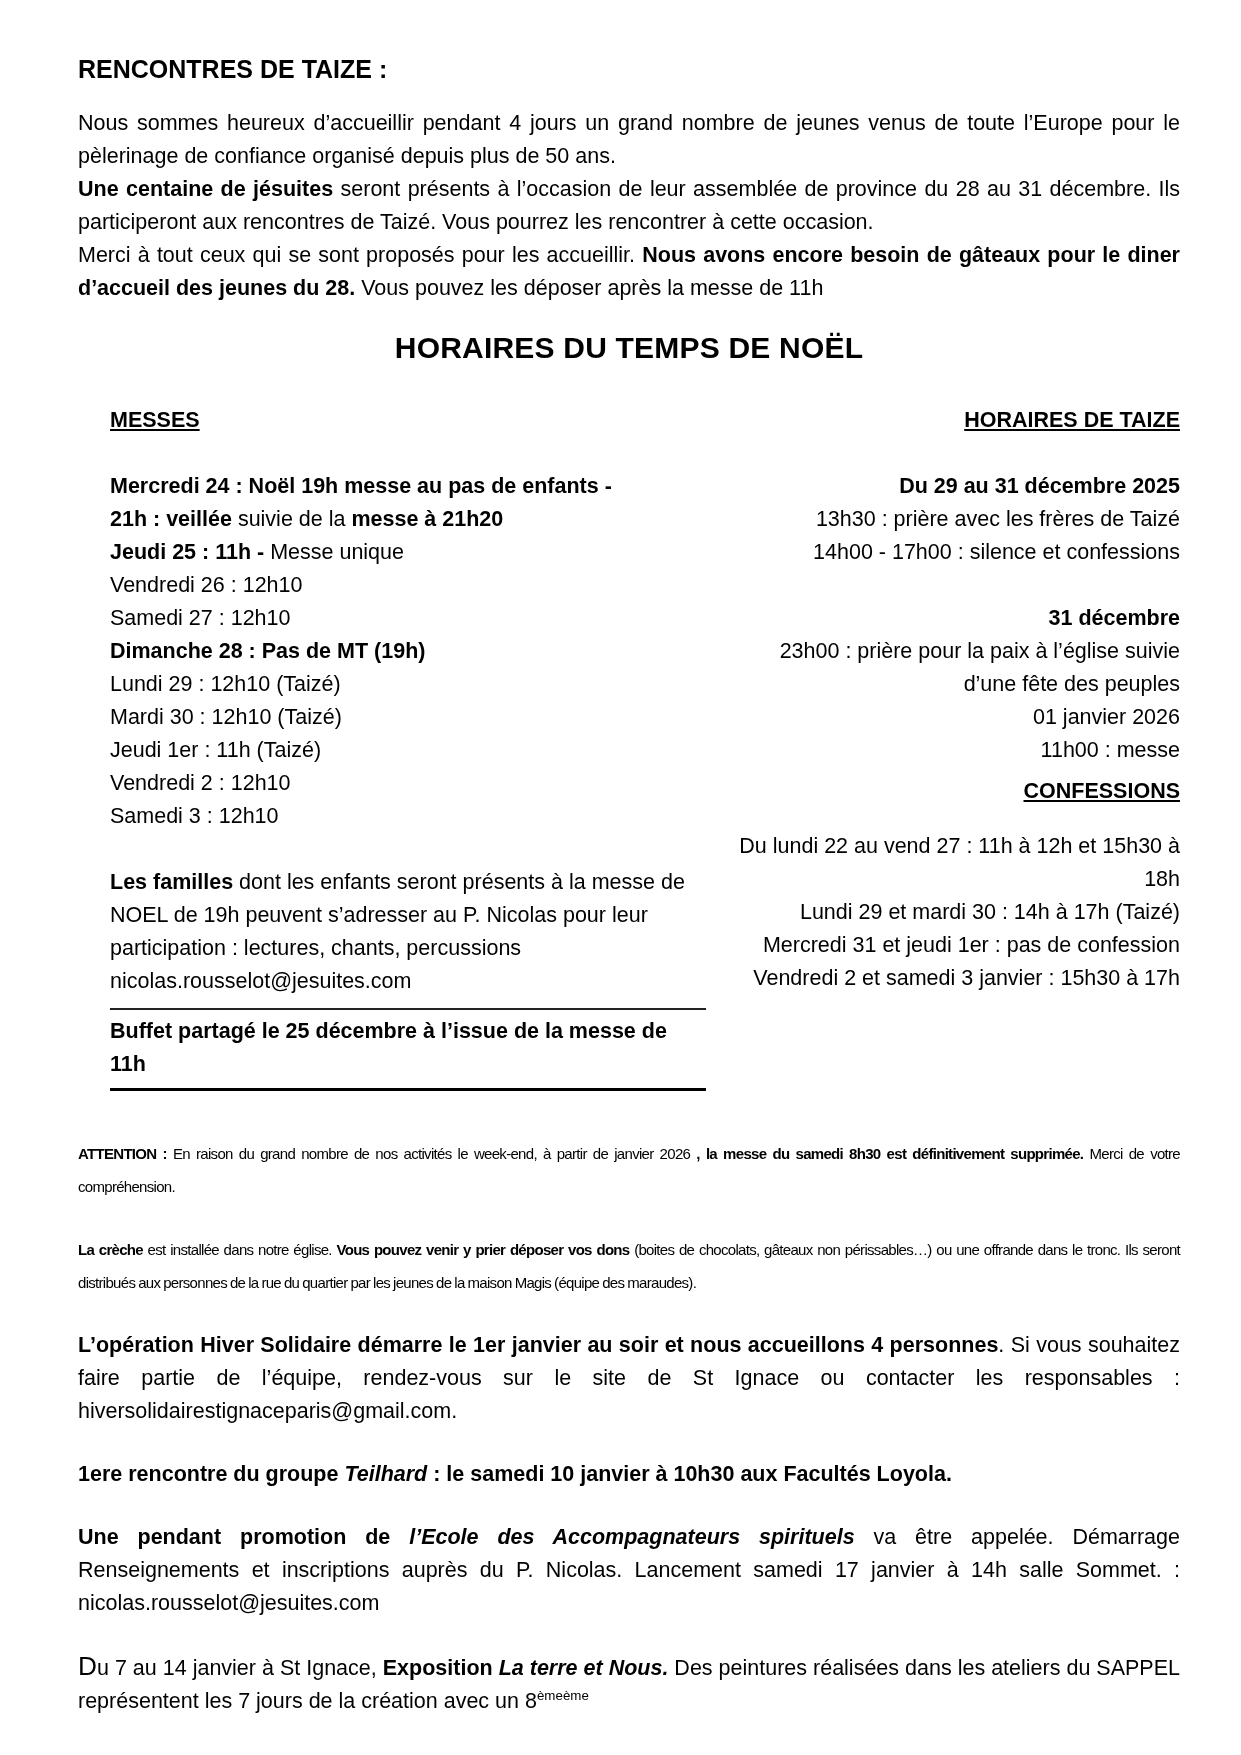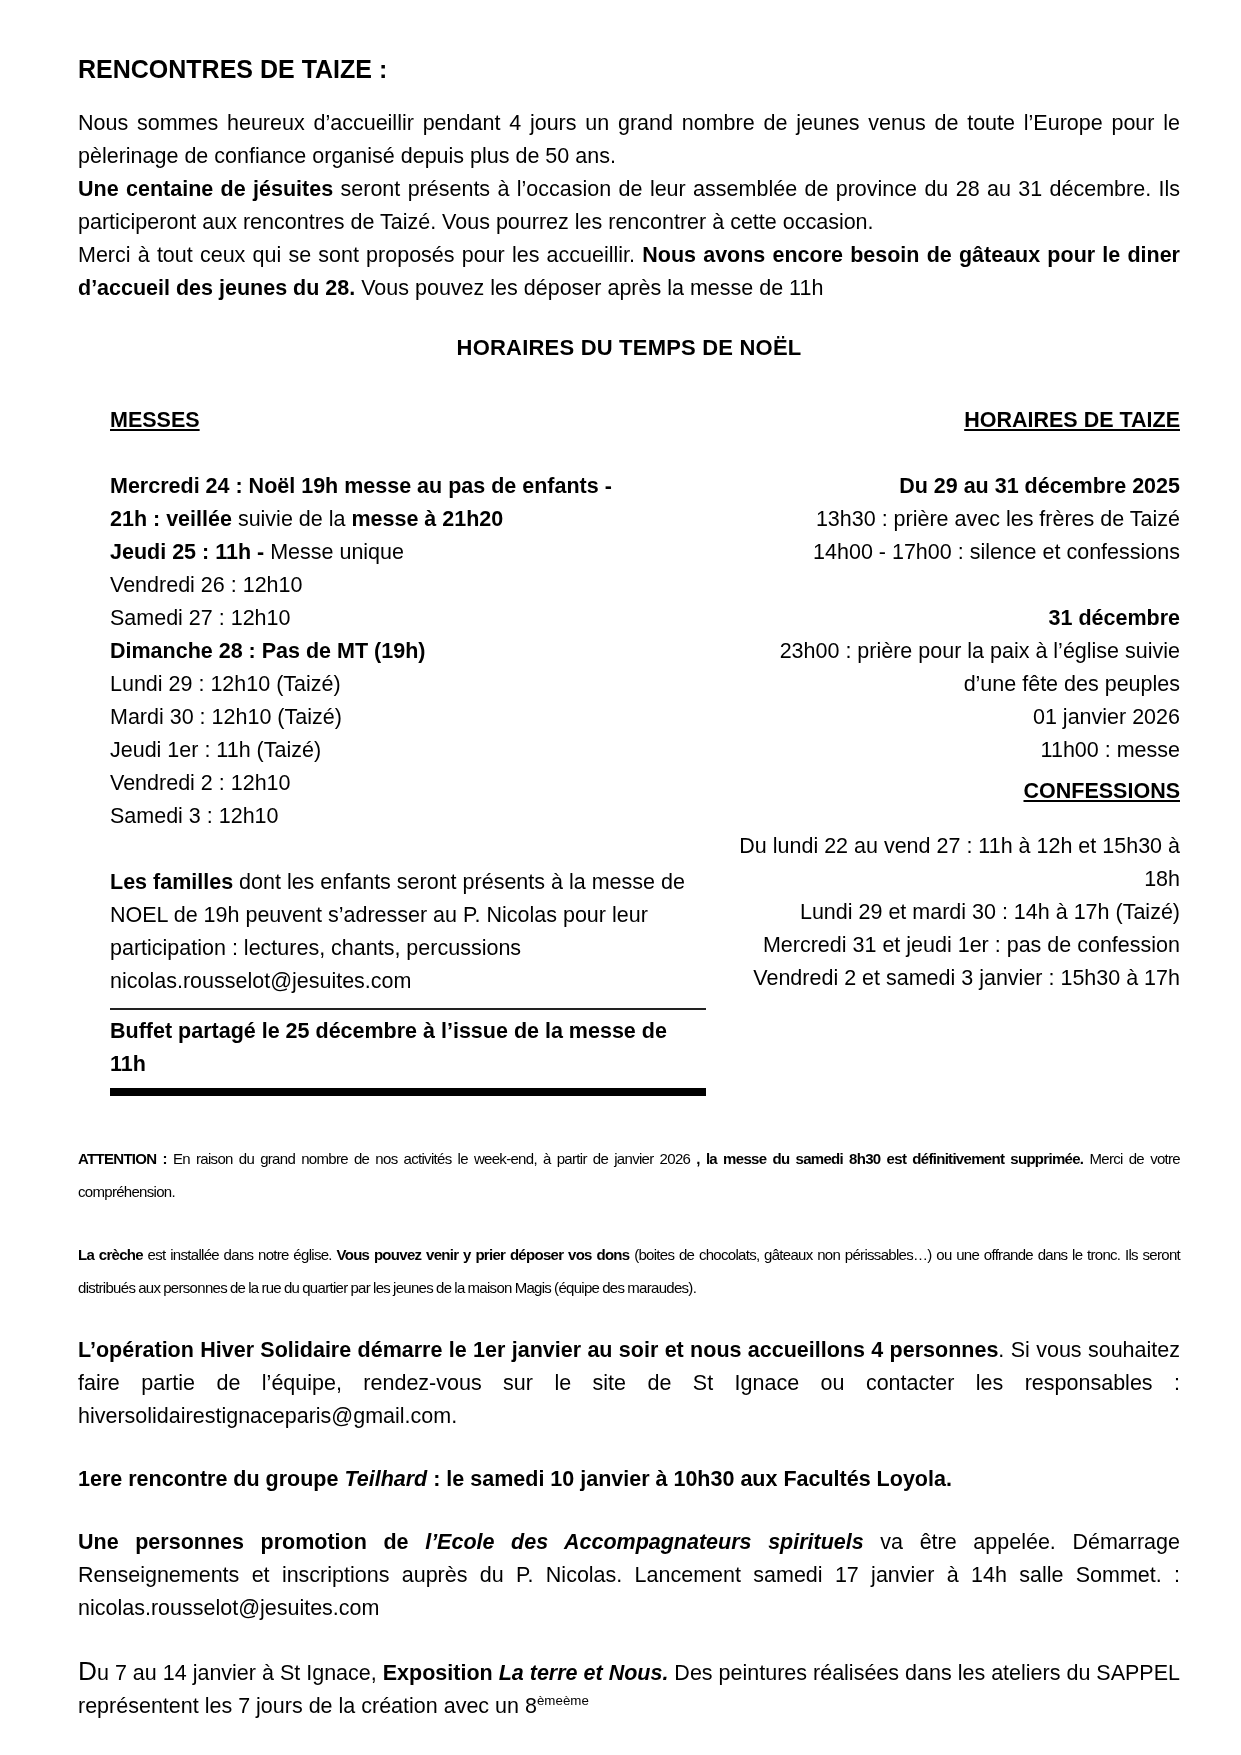--- a/index.html
+++ b/index.html
@@ -17,35 +17,35 @@
   }
   .b{font-weight:bold}
   .i{font-style:italic}
   .sup{vertical-align:super;font-size:0.62em;line-height:0}
   .lg{font-size:1.22em}
   h1.doc-title{
     font-size:25px;line-height:28px;margin:0 0 24px 0;font-weight:bold;
   }
   .intro p{margin:0;text-align:justify;}
   h2.section-title{
-    font-size:22px;line-height:32px;font-weight:bold;text-align:center;
+    font-size:30px;line-height:32px;font-weight:bold;text-align:center;
     margin:27px 0 40px 0;letter-spacing:0.2px;
   }
   .columns{display:flex;align-items:flex-start;margin-left:32px;}
   .col-left{width:596px;flex:0 0 596px;margin-right:16px;}
   .col-right{flex:1;text-align:right;}
   h3.colhead{
     font-size:21.5px;line-height:33px;font-weight:bold;margin:0 0 33px 0;
     text-decoration:underline;
   }
   .sched p,.col-right p{margin:0;}
   .families{margin:33px 0 10px 0 !important;}
   .buffet-box{
     border-top:2px solid #222;
-    border-bottom:8px solid #000000;
+    border-bottom:3px solid #000000;
     padding:5px 0 7px 0;
   }
   .buffet-box p{margin:0;}
   .gap-above{margin-top:33px !important;}
   .confess-head{margin:8px 0 22px 0 !important;}
   .notices{margin-top:46px;}
   .notices p{margin:0 0 30px 0;text-align:justify;}
   .notices p.left{text-align:left;}
   .narrow{letter-spacing:-0.7px;word-spacing:-0.5px;font-size:15px;}
 </style>
@@ -103,18 +103,18 @@
       <p><span>Vendredi 2 et samedi 3 janvier : 15h30 à 17h</span></p>
     </div>
 
   </div>
 
   <div class="notices">
     <p class="narrow"><span class="b">ATTENTION :</span><span> En raison du grand nombre de nos activités le week-end, à partir de janvier 2026 </span><span class="b">, la messe du samedi 8h30 est définitivement supprimée.</span><span> Merci de votre compréhension.</span></p>
     <p class="narrow"><span class="b">La crèche</span><span> est installée dans notre église. </span><span class="b">Vous pouvez venir y prier déposer vos dons</span><span> (boites de chocolats, gâteaux non périssables…) ou une offrande dans le tronc. Ils seront distribués aux personnes de la rue du quartier par les jeunes de la maison Magis (équipe des maraudes).</span></p>
     <p><span class="b">L’opération Hiver Solidaire démarre le 1er janvier au soir et nous accueillons 4 personnes</span><span>. Si vous souhaitez faire partie de l’équipe, rendez-vous sur le site de St Ignace ou contacter les responsables : hiversolidairestignaceparis@gmail.com.</span></p>
     <p class="left"><span class="b">1ere rencontre du  groupe </span><span class="b i">Teilhard</span><span class="b"> : le samedi 10 janvier à 10h30 aux Facultés Loyola.</span></p>
-    <p><span class="b">Une personnes promotion de </span><span class="b i">l’Ecole des Accompagnateurs spirituels</span><span> va être appelée. Démarrage Renseignements et inscriptions auprès du P. Nicolas. Lancement samedi 17 janvier à 14h salle Sommet. : nicolas.rousselot@jesuites.com</span></p>
+    <p><span class="b">Une pendant promotion de </span><span class="b i">l’Ecole des Accompagnateurs spirituels</span><span> va être appelée. Démarrage Renseignements et inscriptions auprès du P. Nicolas. Lancement samedi 17 janvier à 14h salle Sommet. : nicolas.rousselot@jesuites.com</span></p>
     <p><span class="lg">D</span><span>u 7 au 14 janvier à St Ignace, </span><span class="b">Exposition </span><span class="b i">La terre et Nous.</span><span> Des peintures réalisées dans les ateliers du SAPPEL représentent les 7 jours de la création avec un 8</span><span class="sup">ème</span><span class="sup">ème</span></p>
 
   </div>
 
 </div>
 
 </body></html>

